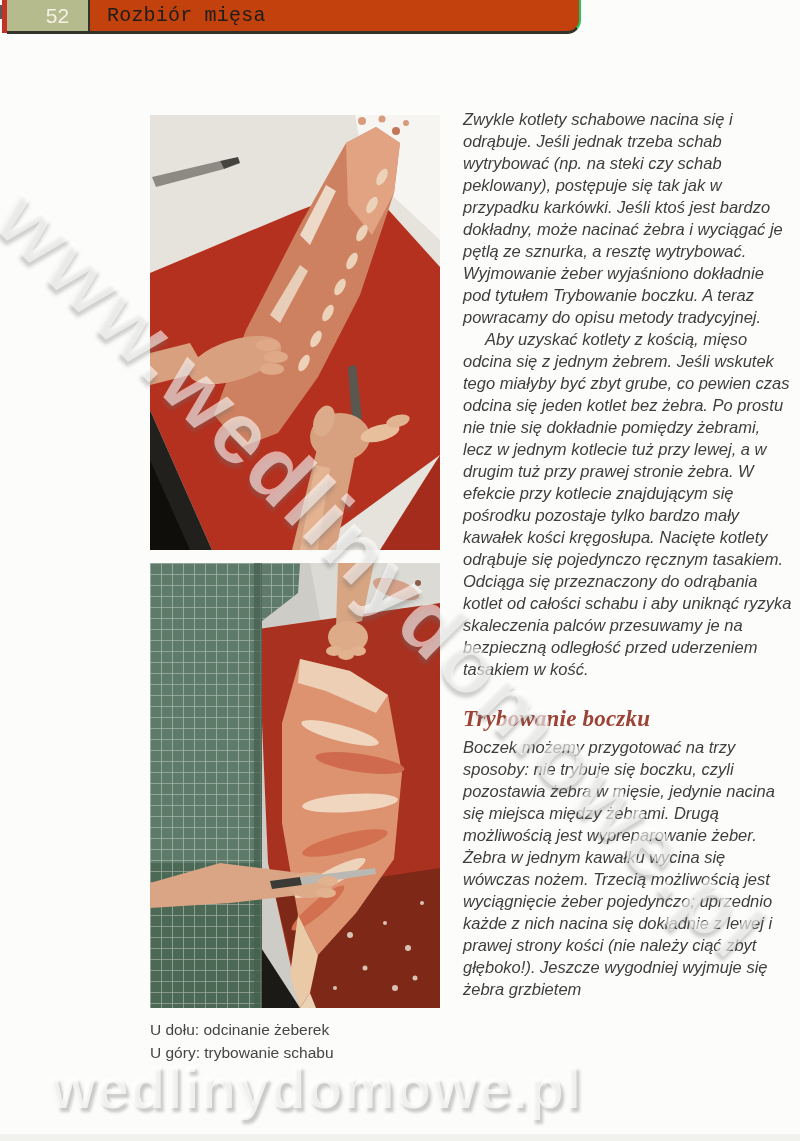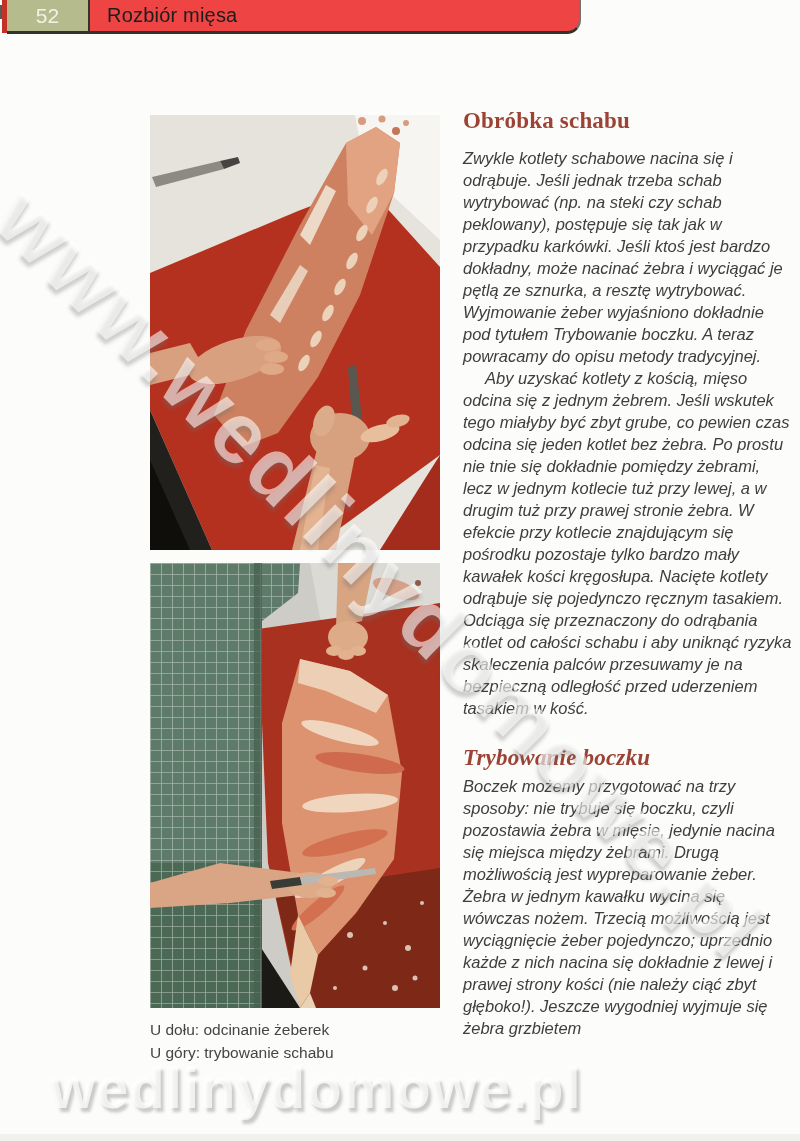--- a/index.html
+++ b/index.html
@@ -6,27 +6,27 @@
   .page{
     position:relative;width:800px;height:1141px;overflow:hidden;
     background:#fcfcfa;font-family:"Liberation Sans",sans-serif;
   }
   
   .spine-red{position:absolute;left:2px;top:0;width:5px;height:33px;background:#c23227;}
   .spine-mark{position:absolute;left:0;top:5px;width:2px;height:14px;background:#5a5a54;}
   .pagenum-box{
     position:absolute;left:7px;top:0;width:81px;height:31px;
     background:#b6bb8e;border-bottom:3px solid #32332b;
-    display:flex;align-items:center;justify-content:center;
+    display:flex;align-items:center;justify-content:center;padding-left:10px;
   }
   .pagenum{color:#f4f2e6;font-size:21px;line-height:31px;}
   .title-box{
     position:absolute;left:88px;top:0;width:489px;height:31px;
-    background:#ef4444;border-left:2px solid #32332b;border-right:2px solid #737373;
-    border-bottom:3px solid #32332b;border-bottom-right-radius:14px;
+    background:#c2410c;border-left:2px solid #32332b;border-right:2px solid #22c55e;
+    border-bottom:3px solid #32332b;border-bottom-right-radius:14px;font-family:Liberation Mono, monospace;
   }
   .title-box .title{
     color:#1d1d1b;font-size:20px;line-height:31px;padding-left:17px;letter-spacing:.2px;
   }
   
   .photo{position:absolute;display:block;}
   #photo-top{left:150px;top:115px;}
   #photo-bottom{left:150px;top:563px;}
   
   .captions{
@@ -182,21 +182,20 @@
     <ellipse cx="178" cy="318" rx="10" ry="5" fill="#e2b18e"></ellipse>
     <ellipse cx="176" cy="330" rx="10" ry="5" fill="#e2b18e"></ellipse>
   </svg>
 
   <div class="captions">
     <div>U dołu: odcinanie żeberek</div>
     <div>U góry: trybowanie schabu</div>
   </div>
 
   <div class="col">
-    <h2>Obróbka schabu</h2>
     <p>Zwykle kotlety schabowe nacina się i odrąbuje. Jeśli jednak trzeba schab wytrybować (np. na steki czy schab peklowany), postępuje się tak jak w przypadku karkówki. Jeśli ktoś jest bardzo dokładny, może nacinać żebra i wyciągać je pętlą ze sznurka, a resztę wytrybować. Wyjmowanie żeber wyjaśniono dokładnie pod tytułem Trybowanie boczku. A teraz powracamy do opisu metody tradycyjnej.</p>
     <p class="indent">Aby uzyskać kotlety z kością, mięso odcina się z jednym żebrem. Jeśli wskutek tego miałyby być zbyt grube, co pewien czas odcina się jeden kotlet bez żebra. Po prostu nie tnie się dokładnie pomiędzy żebrami, lecz w jednym kotlecie tuż przy lewej, a w drugim tuż przy prawej stronie żebra. W efekcie przy kotlecie znajdującym się pośrodku pozostaje tylko bardzo mały kawałek kości kręgosłupa. Nacięte kotlety odrąbuje się pojedynczo ręcznym tasakiem. Odciąga się przeznaczony do odrąbania kotlet od całości schabu i aby uniknąć ryzyka skaleczenia palców przesuwamy je na bezpieczną odległość przed uderzeniem tasakiem w kość.</p>
     <h2 class="second">Trybowanie boczku</h2>
     <p>Boczek możemy przygotować na trzy sposoby: nie trybuje się boczku, czyli pozostawia żebra w mięsie, jedynie nacina się miejsca między żebrami. Drugą możliwością jest wypreparowanie żeber. Żebra w jednym kawałku wycina się wówczas nożem. Trzecią możliwością jest wyciągnięcie żeber pojedynczo; uprzednio każde z nich nacina się dokładnie z lewej i prawej strony kości (nie należy ciąć zbyt głęboko!). Jeszcze wygodniej wyjmuje się żebra grzbietem</p>
   </div>
 
   <div class="wm wm-diagonal">www.wedlinydomowe.pl</div>
   <div class="wm wm-bottom">wedlinydomowe.pl</div>
 
   <div class="bottom-edge"></div>

